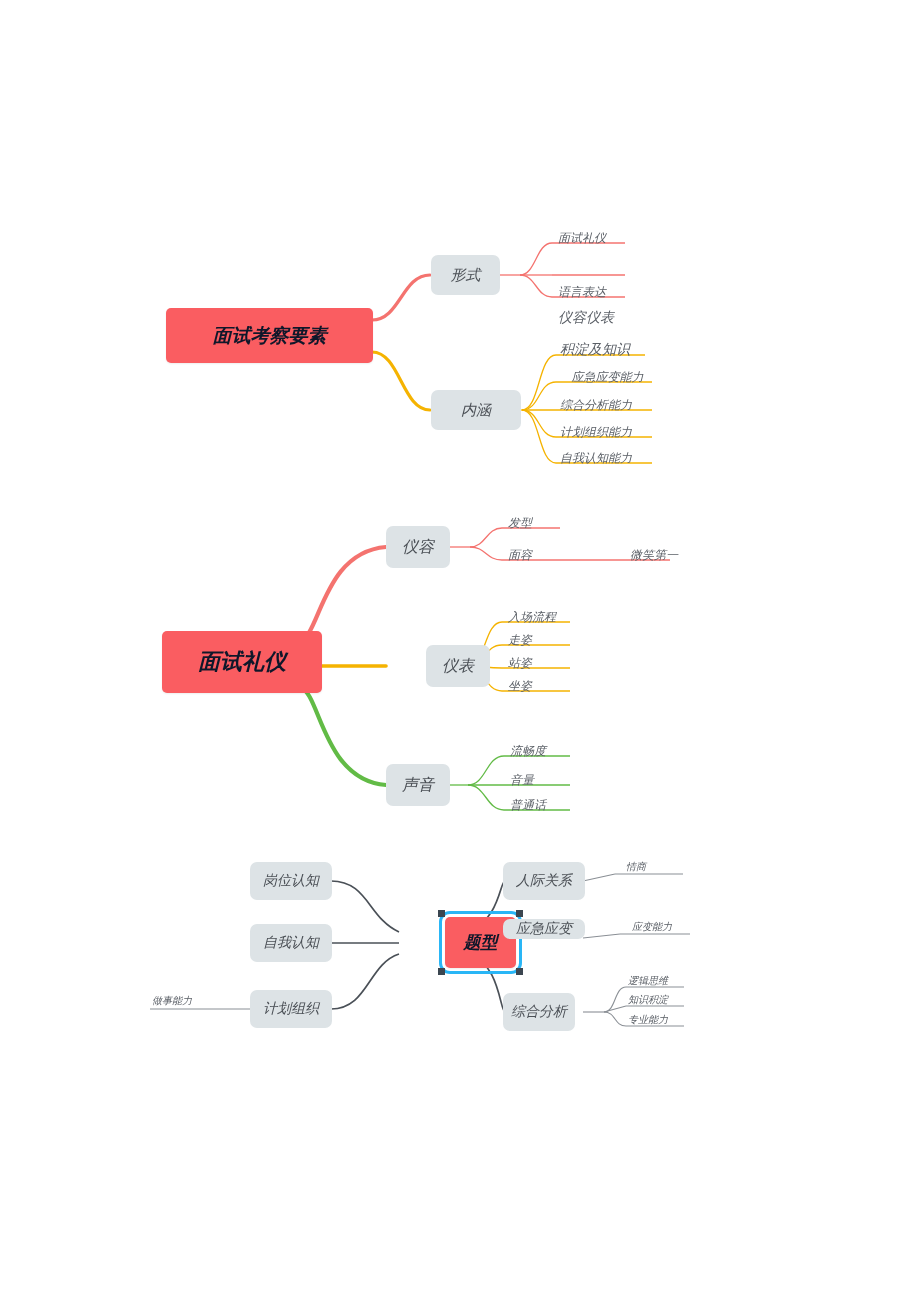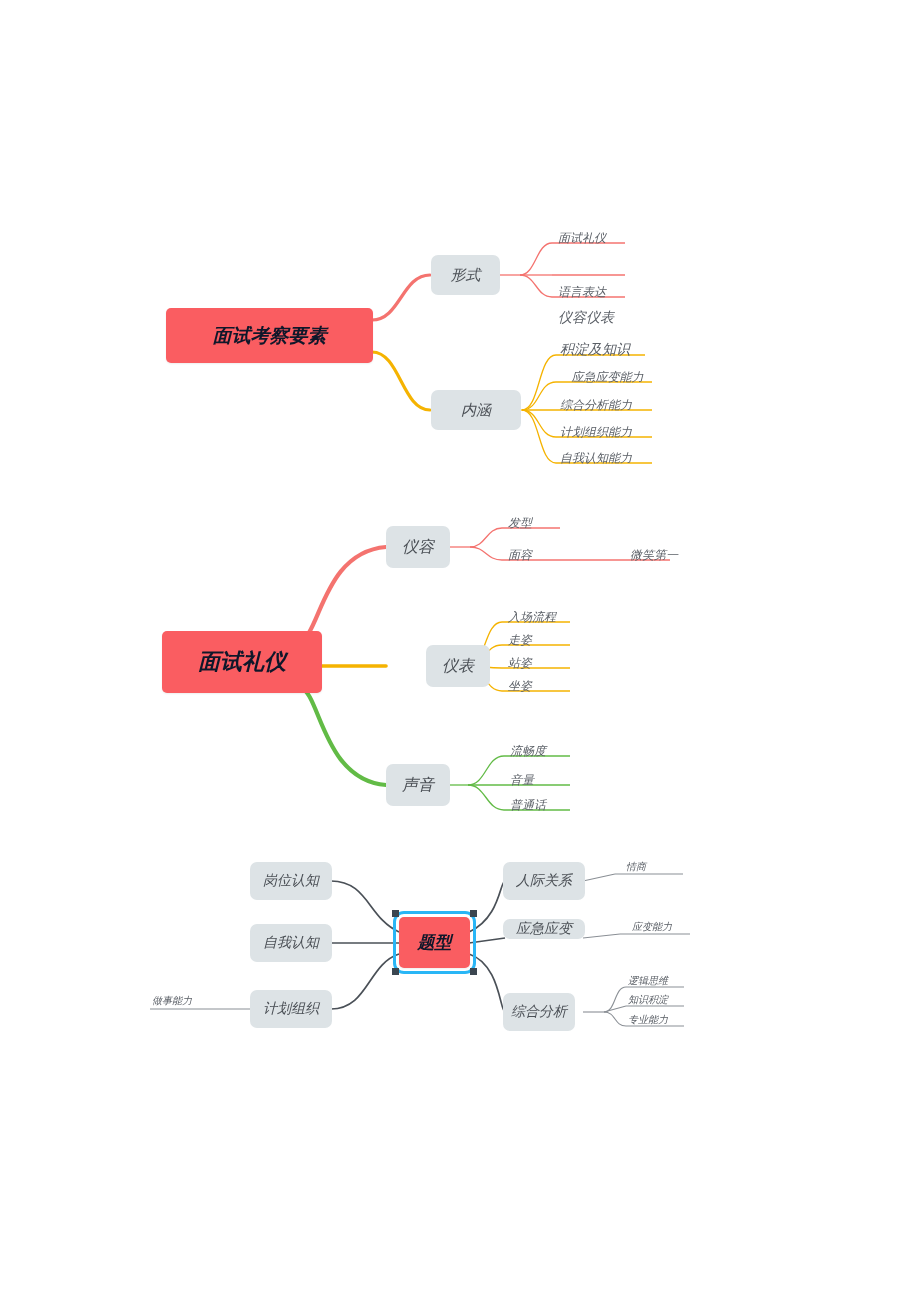--- a/index.html
+++ b/index.html
@@ -99,20 +99,21 @@
   .node-leaf {
     color: #5a5f66;
     background: transparent;
     font-weight: 400;
   }
 
   
   .node-selected {
     outline: 3px solid #29b6f6;
     outline-offset: 3px;
+    margin-left: 46px;
   }
   .handle {
     position: absolute;
     width: 7px;
     height: 7px;
     background: #3b4650;
     z-index: 6;
   }
 </style>
 </head>

